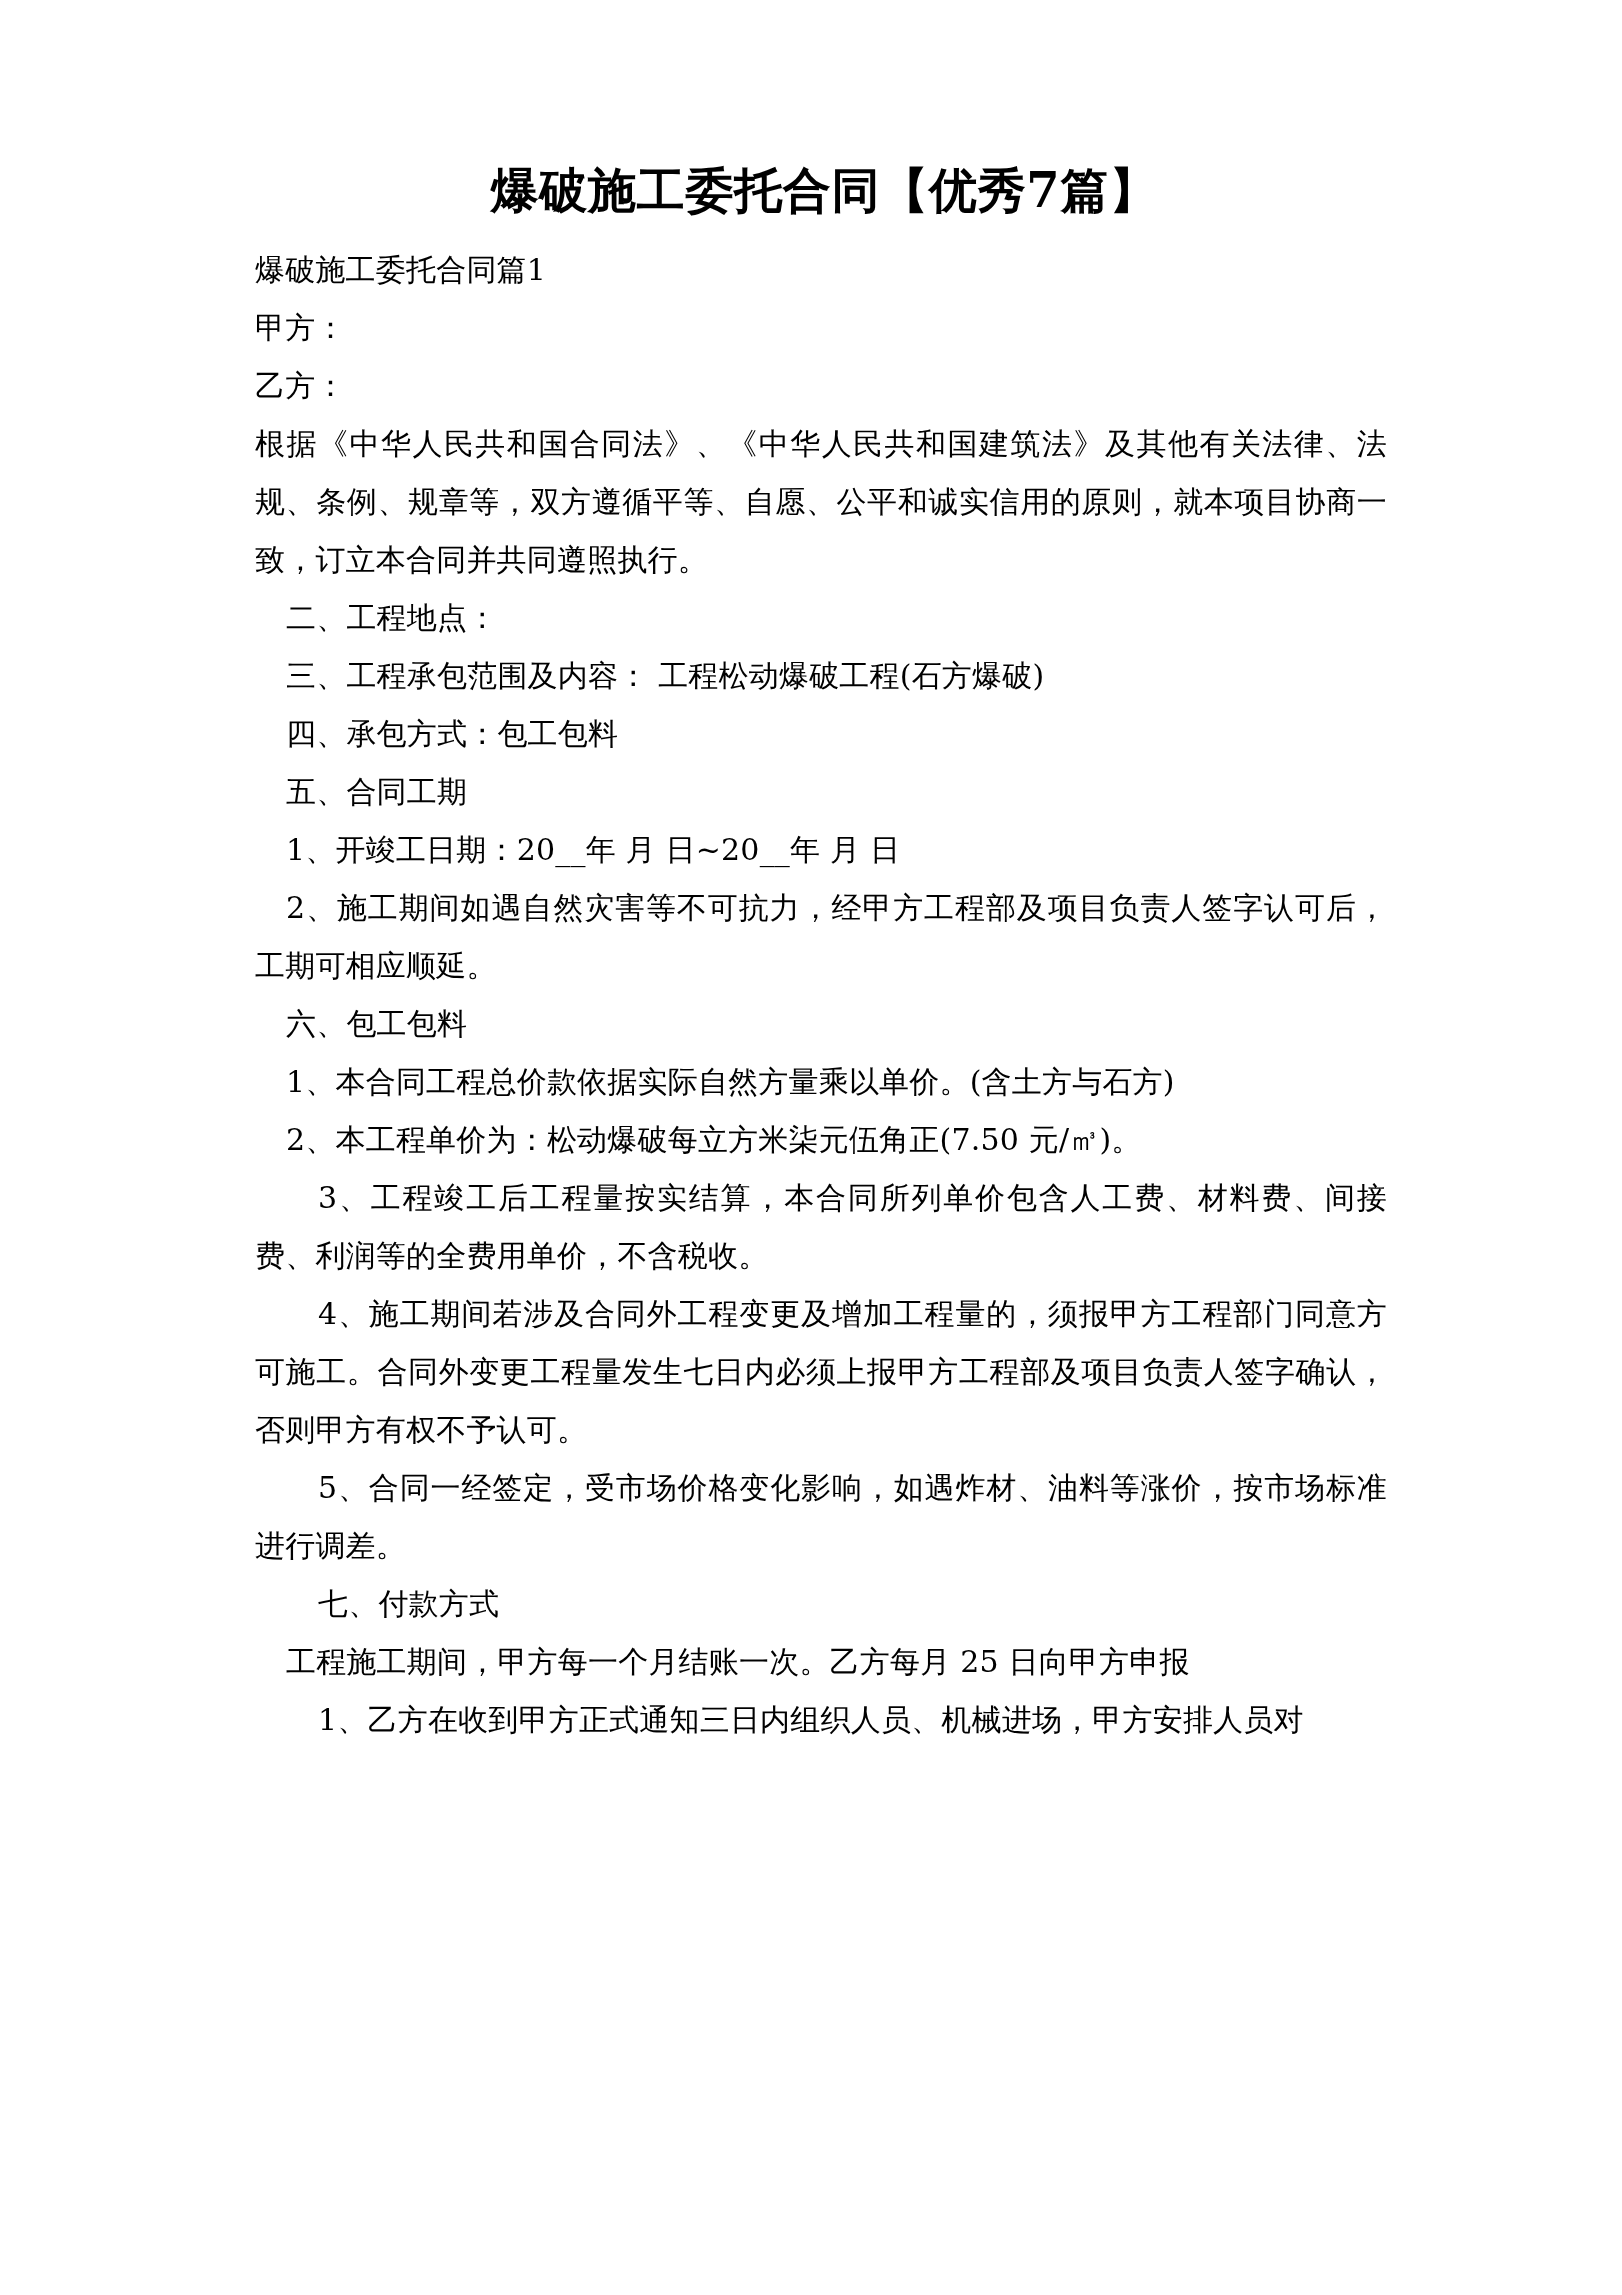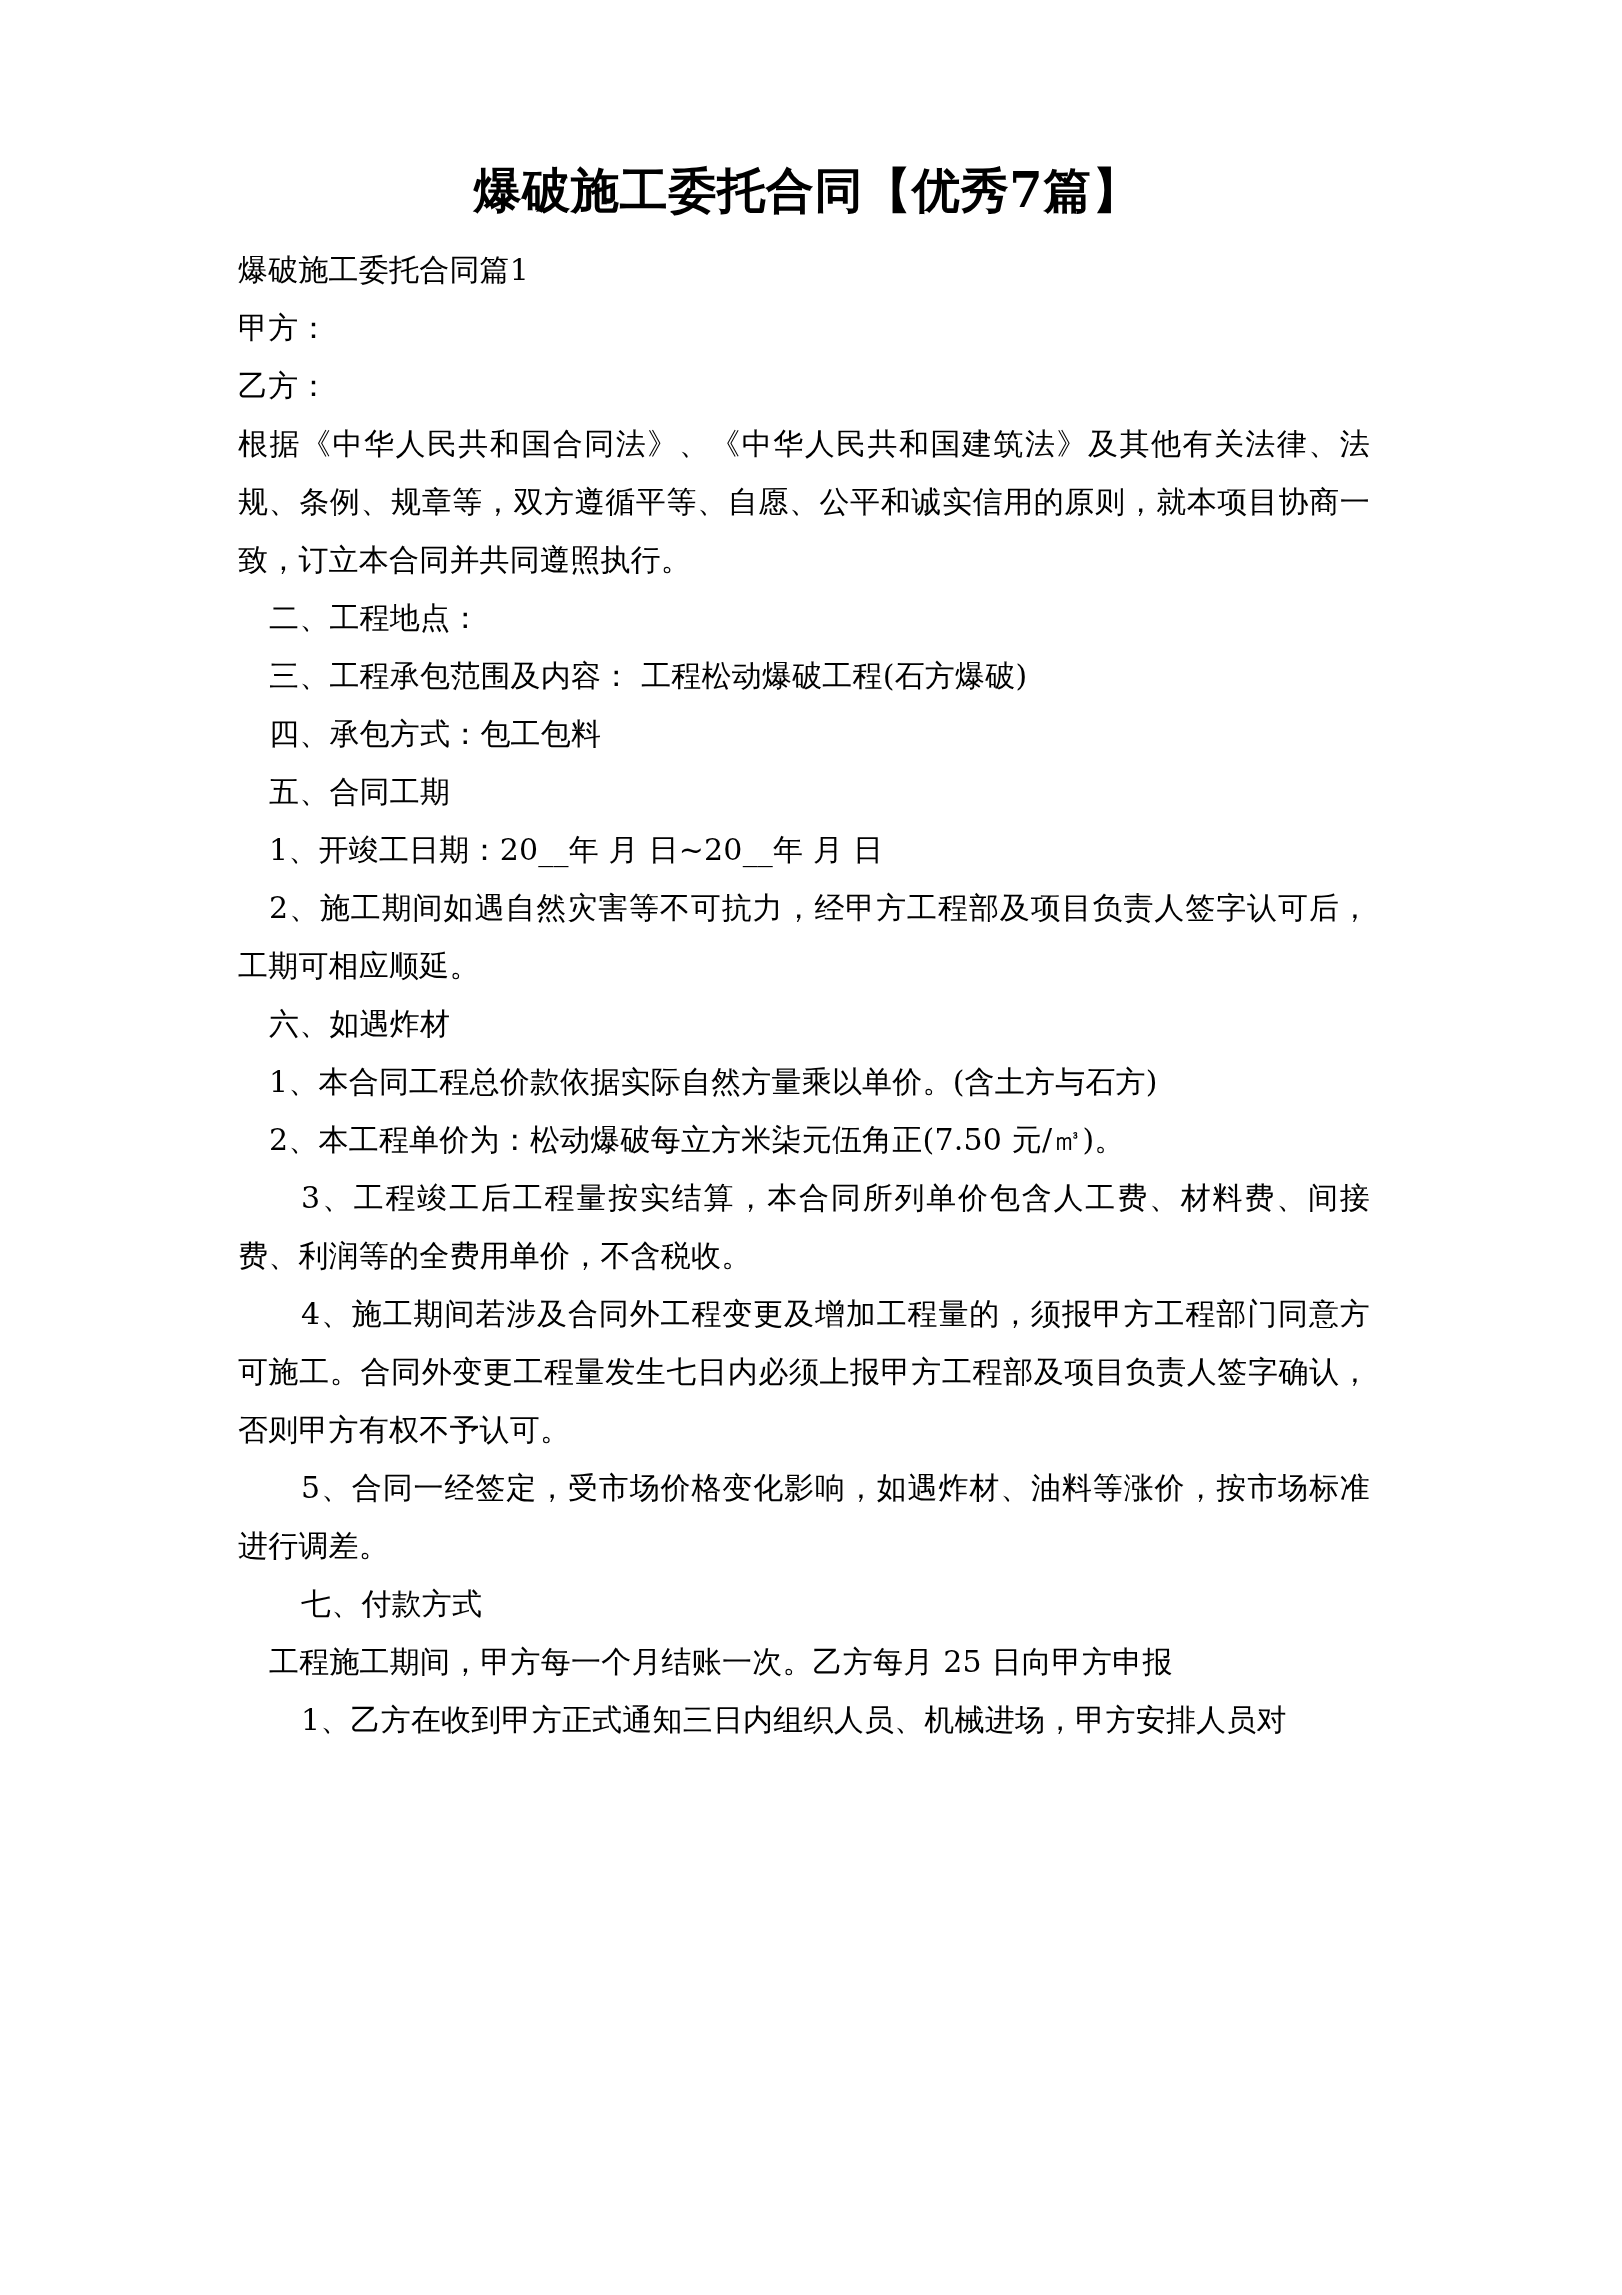--- a/index.html
+++ b/index.html
@@ -15,21 +15,21 @@
     position: relative;
     width: 1623px;
     height: 2295px;
     background: #ffffff;
     overflow: hidden;
     box-sizing: border-box;
     padding: 0;
   }
   .content {
     position: absolute;
-    left: 238px;
+    left: 255px;
     top: 162px;
     width: 1132px;
   }
   .doc-title {
     font-family: "DejaVu Serif", "Liberation Serif", serif;
     font-weight: bold;
     font-size: 48px;
     line-height: 1.18;
     text-align: center;
     letter-spacing: 0.7px;
@@ -80,21 +80,21 @@
     <p class="para indent1">三、工程承包范围及内容：  工程松动爆破工程(石方爆破)</p>
 
     <p class="para indent1">四、承包方式：包工包料</p>
 
     <p class="para indent1">五、合同工期</p>
 
     <p class="para indent1">1、开竣工日期：20__年 月 日~20__年 月 日</p>
 
     <p class="para indent1">2、施工期间如遇自然灾害等不可抗力，经甲方工程部及项目负责人签字认可后，工期可相应顺延。</p>
 
-    <p class="para indent1">六、如遇炸材</p>
+    <p class="para indent1">六、包工包料</p>
 
     <p class="para indent1">1、本合同工程总价款依据实际自然方量乘以单价。(含土方与石方)</p>
 
     <p class="para indent1">2、本工程单价为：松动爆破每立方米柒元伍角正(7.50 元/㎥)。</p>
 
     <p class="para indent2">3、工程竣工后工程量按实结算，本合同所列单价包含人工费、材料费、间接费、利润等的全费用单价，不含税收。</p>
 
     <p class="para indent2">4、施工期间若涉及合同外工程变更及增加工程量的，须报甲方工程部门同意方可施工。合同外变更工程量发生七日内必须上报甲方工程部及项目负责人签字确认，否则甲方有权不予认可。</p>
 
     <p class="para indent2">5、合同一经签定，受市场价格变化影响，如遇炸材、油料等涨价，按市场标准进行调差。</p>

